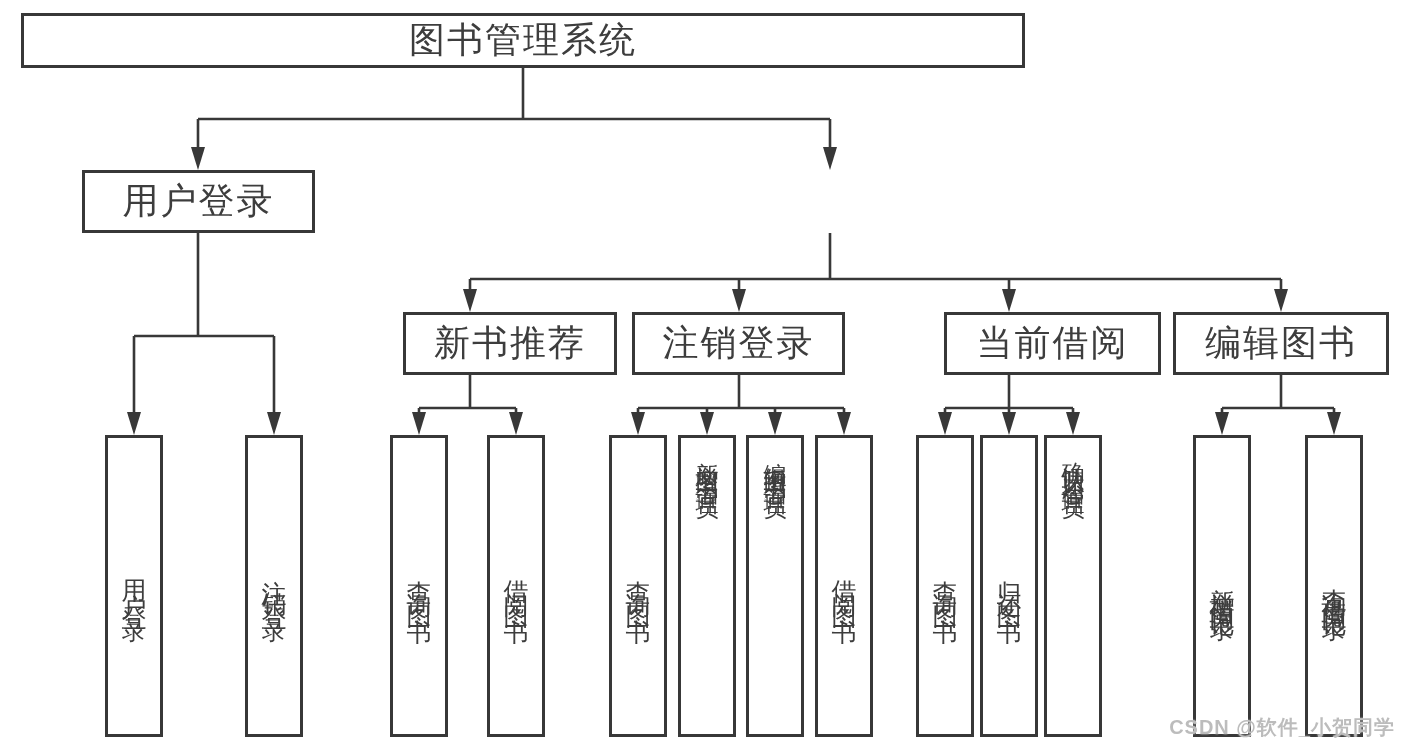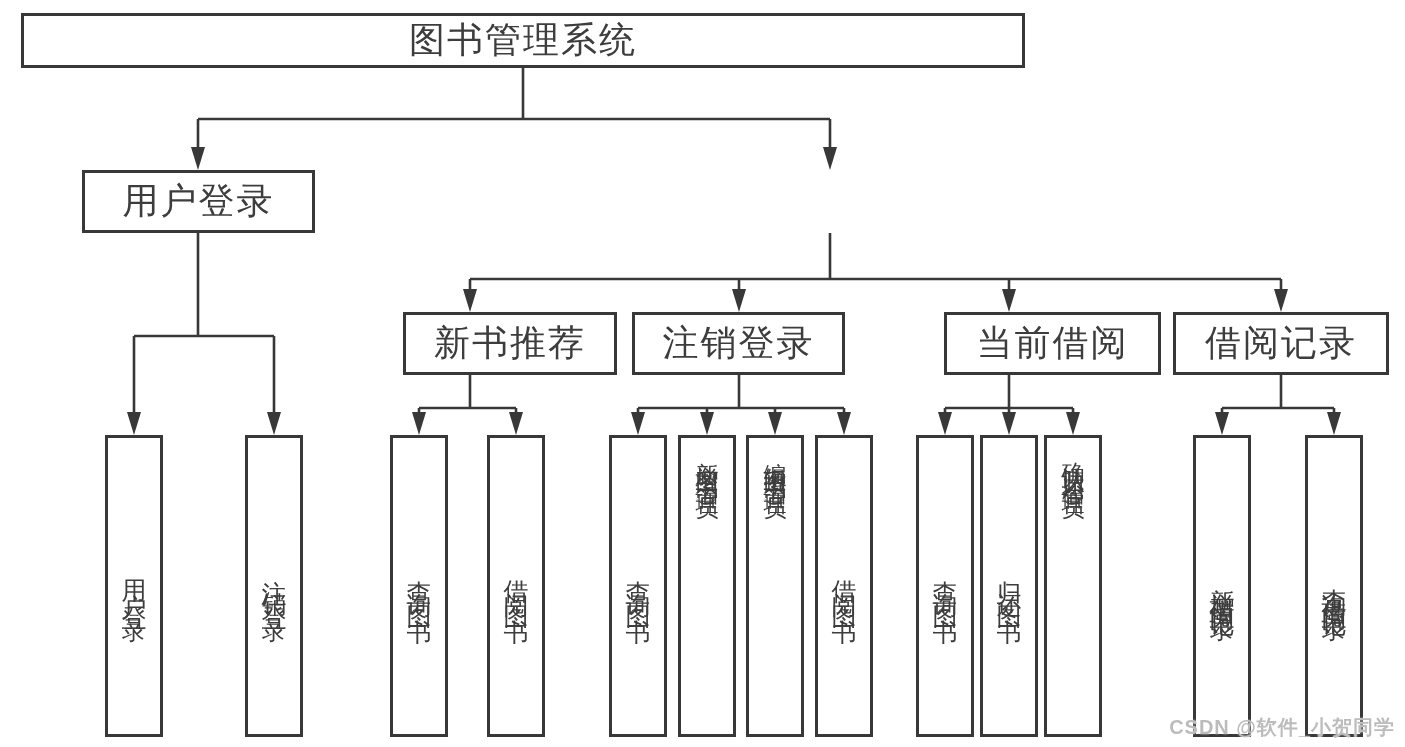--- a/index.html
+++ b/index.html
@@ -94,21 +94,21 @@
     </g>
   </svg>
 
   <div class="node hbox" id="n-root">图书管理系统</div>
 
   <div class="node hbox" id="n-user-login">用户登录</div>
 
   <div class="node hbox" id="n-new-rec">新书推荐</div>
   <div class="node hbox" id="n-borrow">注销登录</div>
   <div class="node hbox" id="n-current">当前借阅</div>
-  <div class="node hbox" id="n-records">借阅记录</div>
+  <div class="node hbox" id="n-records">编辑图书</div>
 
   <div class="node vbox leaf v-short" id="n-ul-login">
     <span class="vtext">用户登录</span>
   </div>
   <div class="node vbox leaf v-short" id="n-ul-logout">
     <span class="vtext">注销登录</span>
   </div>
   <div class="node vbox leaf v-short" id="n-rec-query">
     <span class="vtext">查询图书</span>
   </div>

